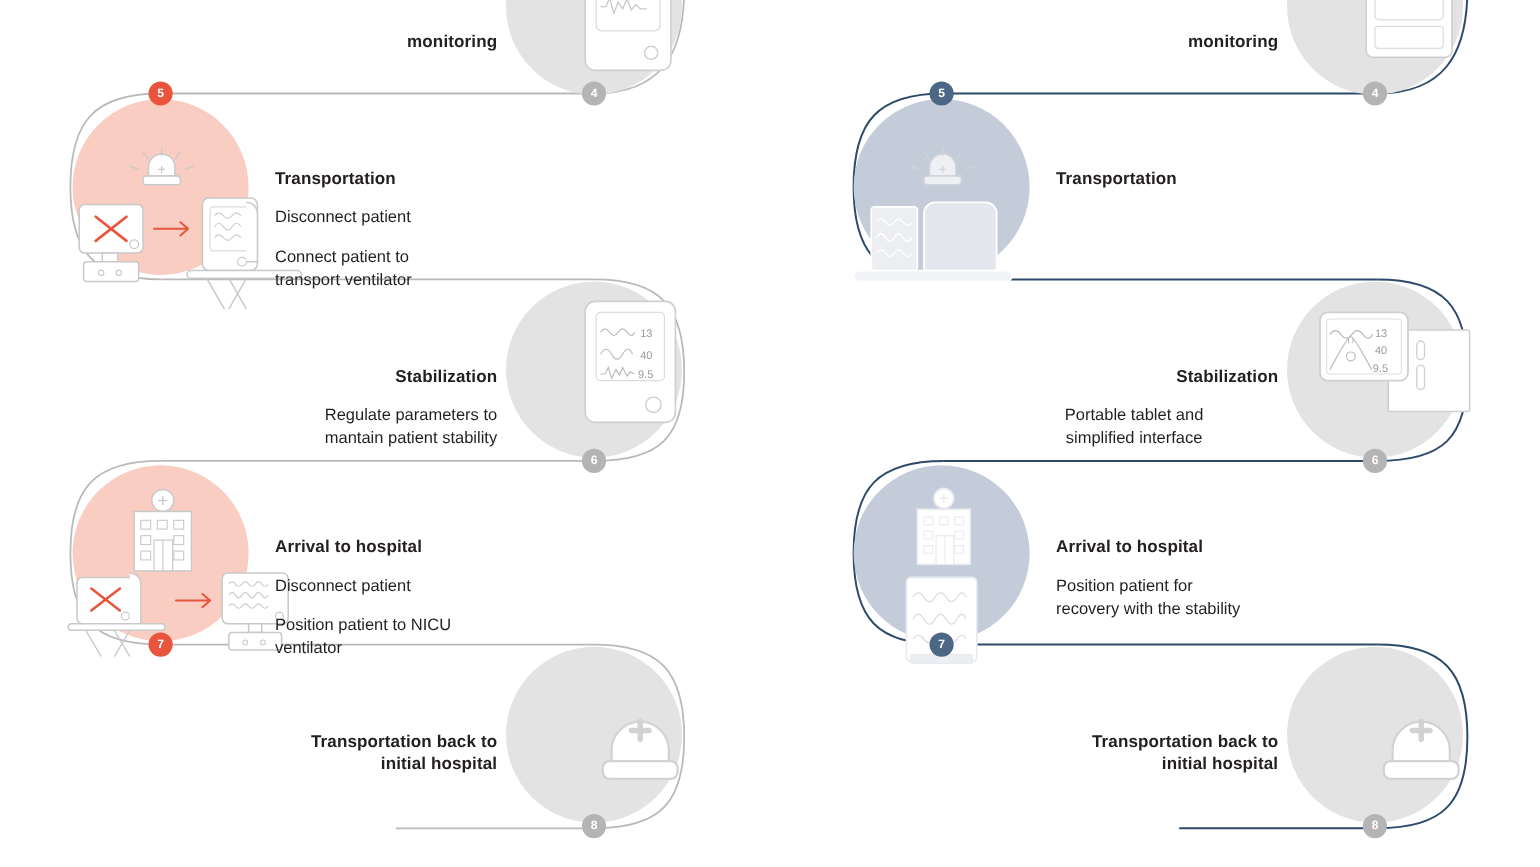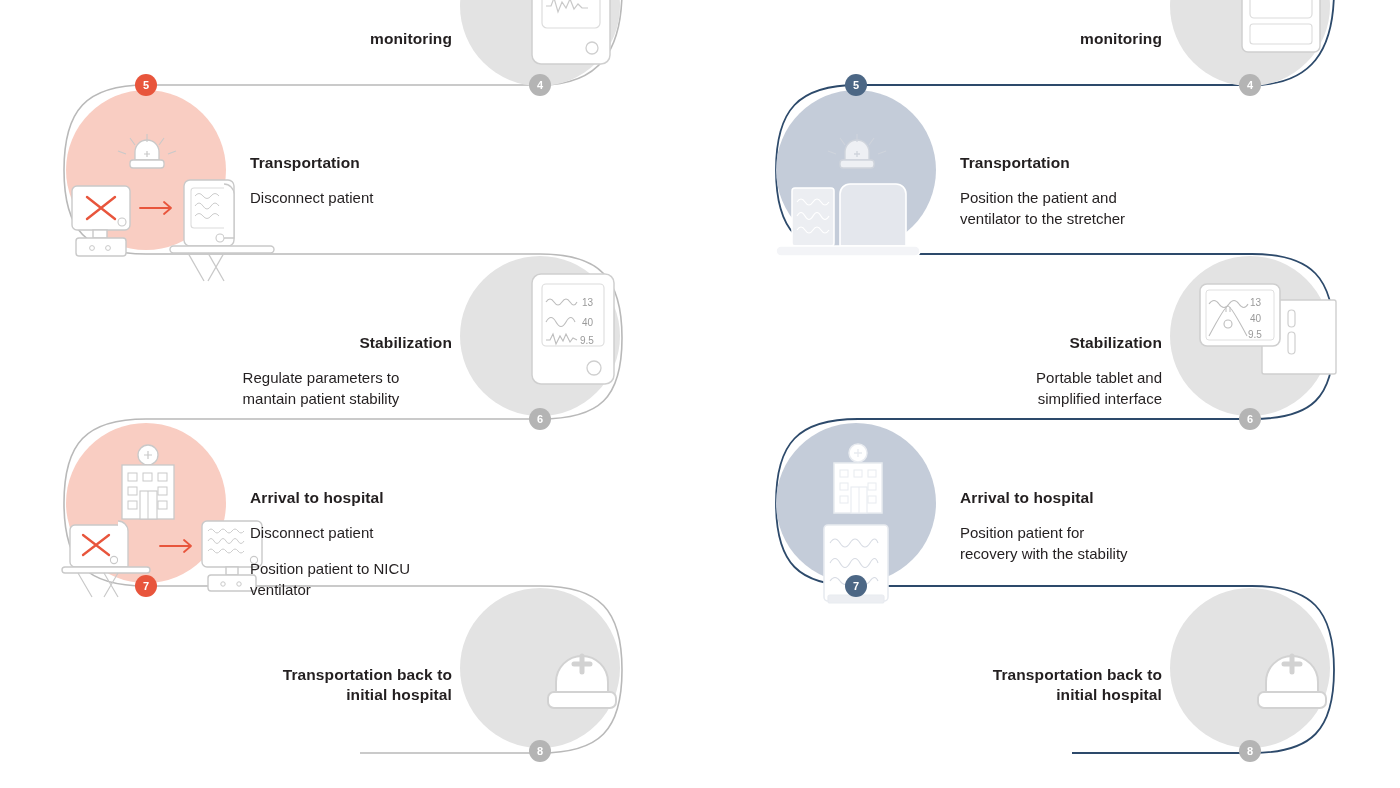--- a/index.html
+++ b/index.html
@@ -155,20 +155,22 @@
           <g stroke="#cdcdcd" stroke-width="1" fill="none">
             <path d="M139 94 q4 -5 8 0 q4 5 8 0 q4 -5 8 0"></path>
             <path d="M139 104 q4 -6 8 0 q4 6 8 0 q4 -6 8 0"></path>
             <path d="M139 114 q4 -5 8 0 q4 5 8 0 q4 -5 8 0"></path>
           </g>
         </svg>
       </div>
       <div class="txt left-align" style="left:210px;top:22px;width:270px;">
         <div class="t-title">Transportation</div>
         <div class="t-line" style="white-space:pre-line;">Disconnect patient</div>
+        <div class="t-line" style="white-space:pre-line;">Connect patient to
+transport ventilator</div>
       </div>
       <div class="badge red" style="left:95px;top:-16px;">
         <span>5</span>
       </div>
     </div>
 
     <div class="row" style="top:256px;">
       <div class="disc grey" style="left:420px;top:0px;"></div>
       <div class="illu" style="left:440px;top:-4px;">
         <svg width="200" height="170" viewBox="0 0 200 170">
@@ -178,21 +180,21 @@
           <path d="M66 70 q5 -9 10 0 q5 9 10 0 q5 -9 9 0" fill="none" stroke="#bdbdbd" stroke-width="1.1"></path>
           <path d="M66 88 l4 0 l3 -6 l3 10 l4 -8 l3 5 l3 -7 l4 8 l3 -4 l4 2" fill="none" stroke="#bdbdbd" stroke-width="1.1"></path>
           <text x="102" y="54" font-size="10" fill="#9a9a9a" font-family="Liberation Sans, sans-serif">13</text>
           <text x="102" y="74" font-size="10" fill="#9a9a9a" font-family="Liberation Sans, sans-serif">40</text>
           <text x="100" y="92" font-size="10" fill="#9a9a9a" font-family="Liberation Sans, sans-serif">9.5</text>
           <circle cx="114" cy="116" r="7" fill="#fff" stroke="#cfcfcf" stroke-width="1.3"></circle>
         </svg>
       </div>
       <div class="txt right-align" style="left:150px;top:36px;width:262px;">
         <div class="t-title">Stabilization</div>
-        <div class="t-line" style="white-space:pre-line;text-align:center;">Regulate parameters to
+        <div class="t-line" style="white-space:pre-line;">Regulate parameters to
 mantain patient stability</div>
       </div>
       <div class="badge grey" style="left:489px;top:152px;">
         <span>6</span>
       </div>
     </div>
 
     <div class="row" style="top:423px;">
       <div class="disc red" style="left:26px;top:0px;"></div>
       <div class="illu" style="left:16px;top:6px;">
@@ -320,22 +322,20 @@
           <g stroke="#ffffff" stroke-width="1.6" fill="#f3f4f7">
             <rect x="10" y="144" width="144" height="10" rx="5"></rect>
           </g>
           <g stroke="#ffffff" stroke-width="1.6" fill="none">
             <path d="M34 154 l18 30 M74 154 l-18 30 M96 154 l18 30 M136 154 l-18 30"></path>
           </g>
         </svg>
       </div>
       <div class="txt left-align" style="left:210px;top:22px;width:270px;">
         <div class="t-title">Transportation</div>
-        <div class="t-line" style="white-space:pre-line;">Position the patient and
-ventilator to the stretcher</div>
       </div>
       <div class="badge blue" style="left:95px;top:-16px;">
         <span>5</span>
       </div>
     </div>
 
     <div class="row" style="top:256px;">
       <div class="disc grey" style="left:420px;top:0px;"></div>
       <div class="illu" style="left:400px;top:-4px;">
         <svg width="230" height="170" viewBox="0 0 230 170">
@@ -350,21 +350,21 @@
           <path d="M59 84 q16 -30 19 -30 q3 0 19 30" fill="none" stroke="#bdbdbd" stroke-width="1.1"></path>
           <circle cx="78" cy="72" r="4" fill="none" stroke="#bdbdbd" stroke-width="1.1"></circle>
           <path d="M76 60 l0 -5 M80 60 l0 -5" stroke="#bdbdbd" stroke-width="1"></path>
           <text x="100" y="54" font-size="10" fill="#9a9a9a" font-family="Liberation Sans, sans-serif">13</text>
           <text x="100" y="70" font-size="10" fill="#9a9a9a" font-family="Liberation Sans, sans-serif">40</text>
           <text x="98" y="86" font-size="10" fill="#9a9a9a" font-family="Liberation Sans, sans-serif">9.5</text>
         </svg>
       </div>
       <div class="txt right-align" style="left:150px;top:36px;width:262px;">
         <div class="t-title">Stabilization</div>
-        <div class="t-line" style="white-space:pre-line;">Portable tablet and
+        <div class="t-line" style="white-space:pre-line;text-align:center;">Portable tablet and
 simplified interface</div>
       </div>
       <div class="badge grey" style="left:489px;top:152px;">
         <span>6</span>
       </div>
     </div>
 
     <div class="row" style="top:423px;">
       <div class="disc blue" style="left:26px;top:0px;"></div>
       <div class="illu" style="left:16px;top:6px;">

